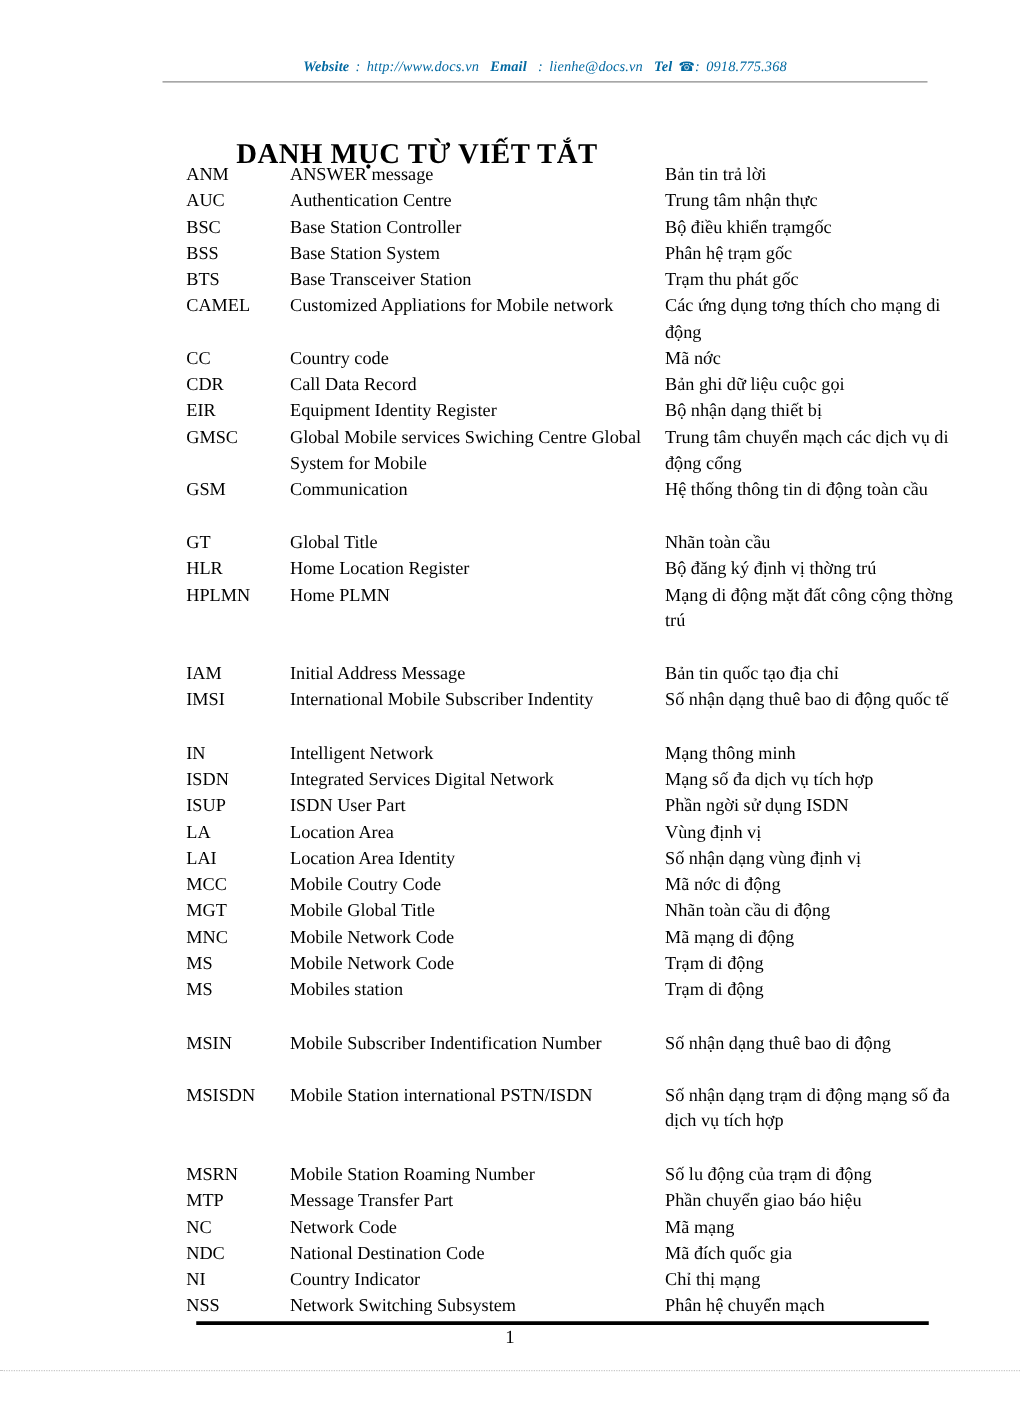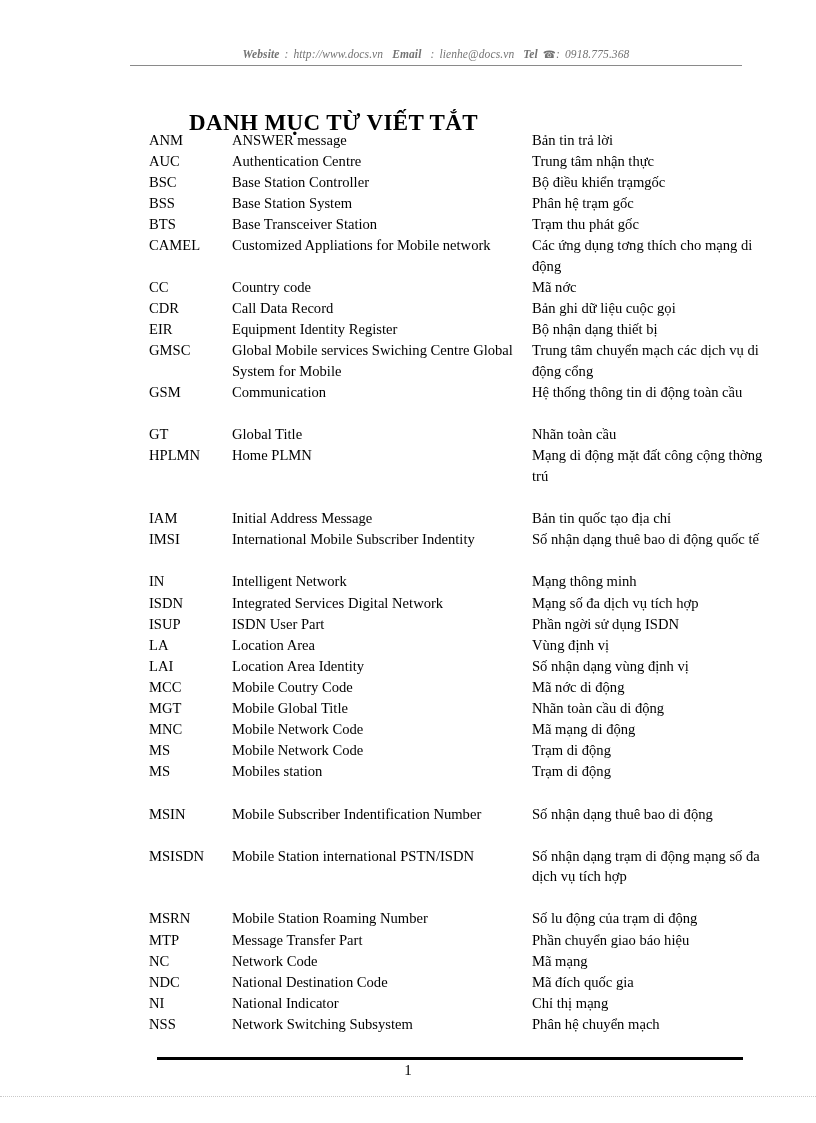--- a/index.html
+++ b/index.html
@@ -38,21 +38,21 @@
   
   .doc-header {
     position: absolute;
     left: 130px;
     top: 44px;
     width: 612px;
     padding-bottom: 3px;
     border-bottom: 1px solid #8a8a8a;
     text-align: center;
     white-space: nowrap;
-    color: #737373;
+    color: #0369a1;
   }
   .doc-header .hdr-run {
     font-size: 11.5px;
     font-style: italic;
     letter-spacing: 0.1px;
   }
   .doc-header .hdr-lab {
     font-weight: bold;
     font-style: italic;
   }
@@ -189,20 +189,25 @@
           <td class="gap-cell">&nbsp;</td>
           <td class="gap-cell">&nbsp;</td>
           <td class="gap-cell">&nbsp;</td>
         </tr>
         <tr>
           <td class="col-abbr">GT</td>
           <td class="col-full">Global Title</td>
           <td class="col-viet">Nhãn toàn cầu</td>
         </tr>
         <tr>
+          <td class="col-abbr">HLR</td>
+          <td class="col-full">Home Location Register</td>
+          <td class="col-viet">Bộ đăng ký định vị thờng   trú</td>
+        </tr>
+        <tr>
           <td class="col-abbr">HPLMN</td>
           <td class="col-full">Home PLMN</td>
           <td class="col-viet">Mạng di động mặt đất công cộng thờng   trú</td>
         </tr>
         <tr>
           <td class="gap-cell">&nbsp;</td>
           <td class="gap-cell">&nbsp;</td>
           <td class="gap-cell">&nbsp;</td>
         </tr>
         <tr>
@@ -310,21 +315,21 @@
           <td class="col-full">Network Code</td>
           <td class="col-viet">Mã mạng</td>
         </tr>
         <tr>
           <td class="col-abbr">NDC</td>
           <td class="col-full">National Destination Code</td>
           <td class="col-viet">Mã đích quốc gia</td>
         </tr>
         <tr>
           <td class="col-abbr">NI</td>
-          <td class="col-full">National Indicator</td>
+          <td class="col-full">Country Indicator</td>
           <td class="col-viet">Chỉ thị mạng</td>
         </tr>
         <tr>
           <td class="col-abbr">NSS</td>
           <td class="col-full">Network Switching Subsystem</td>
           <td class="col-viet">Phân hệ chuyển mạch</td>
         </tr>
       </tbody>
   </table>
 

